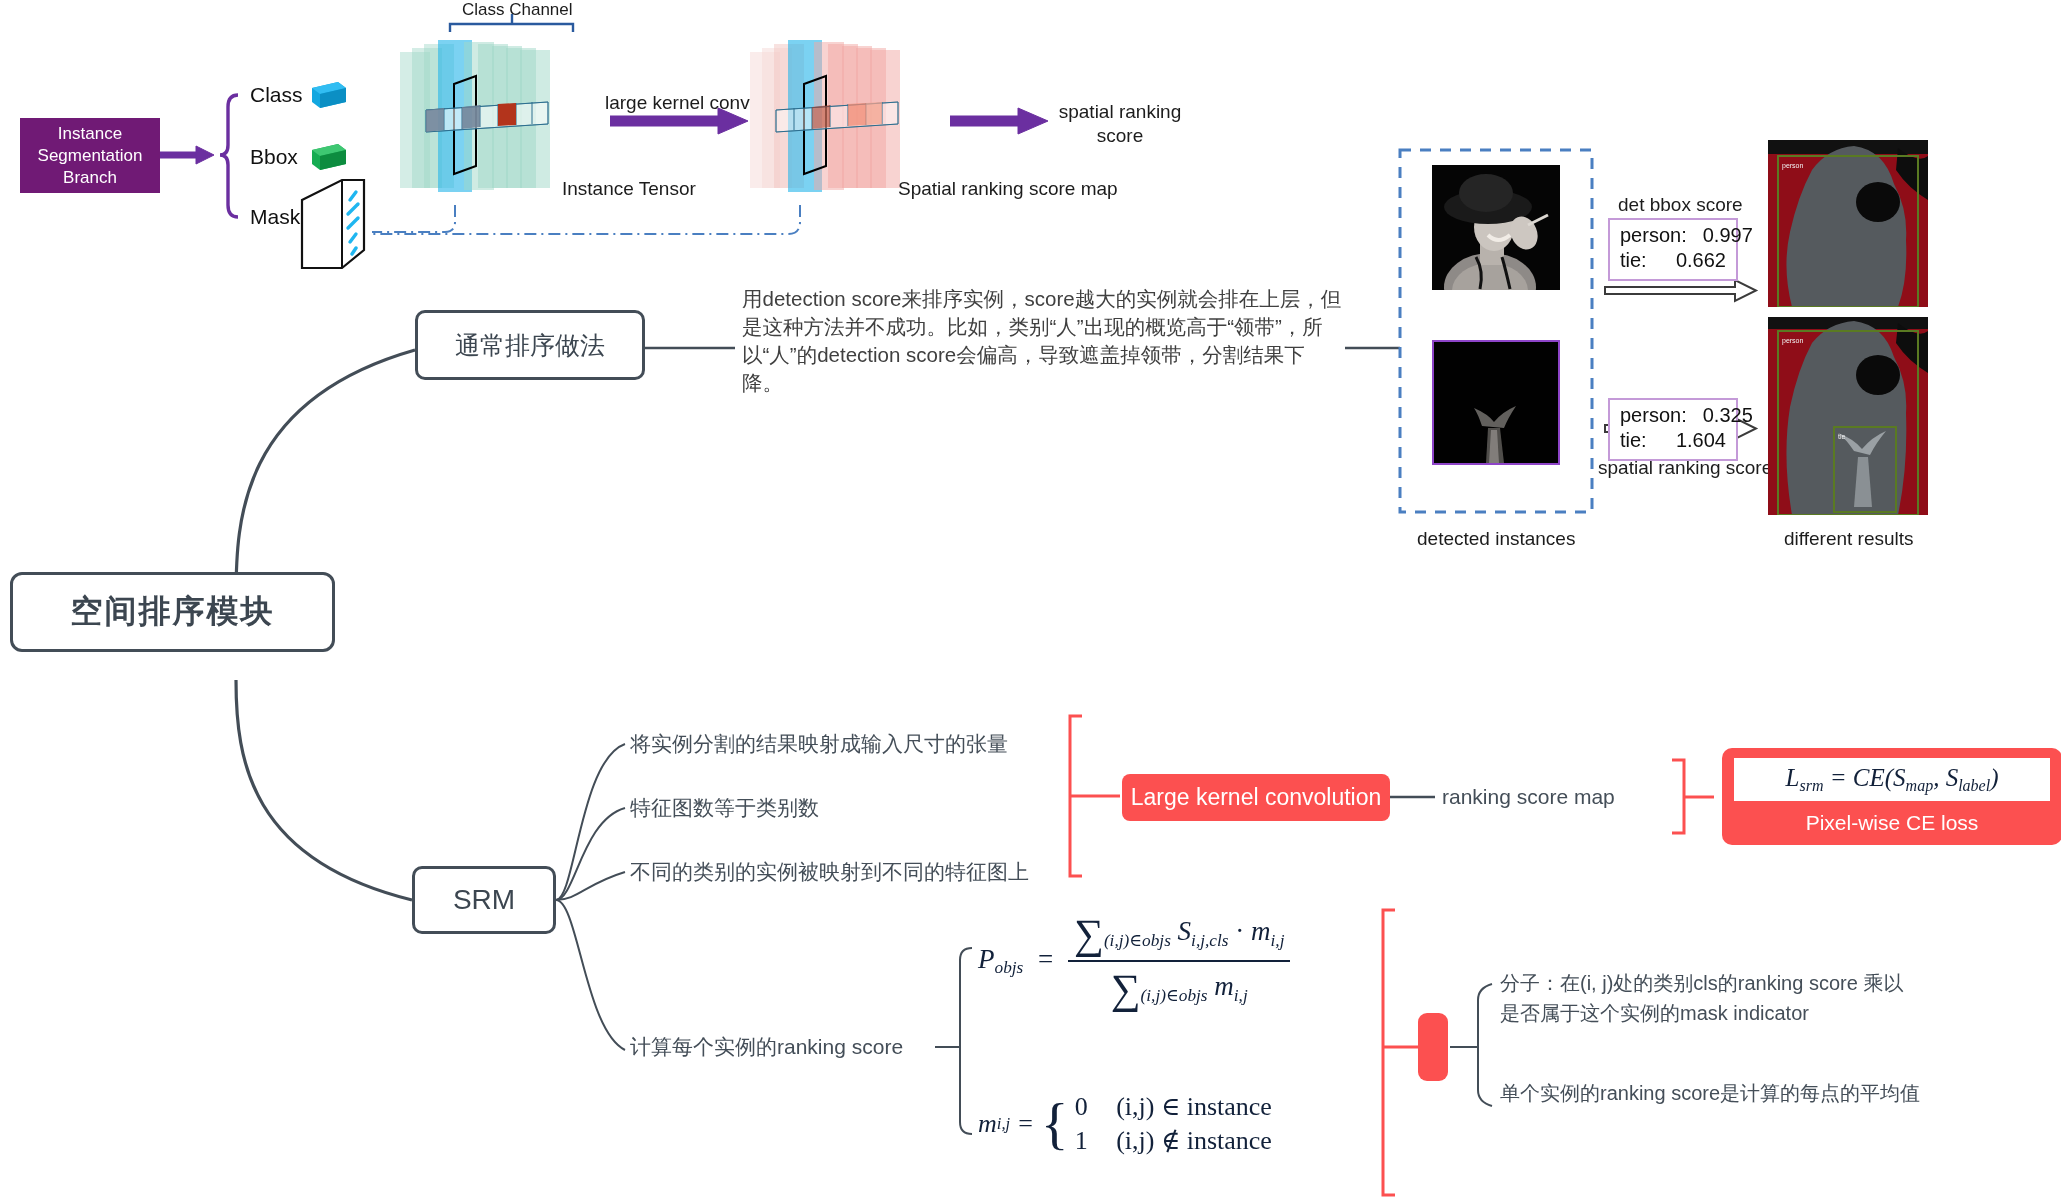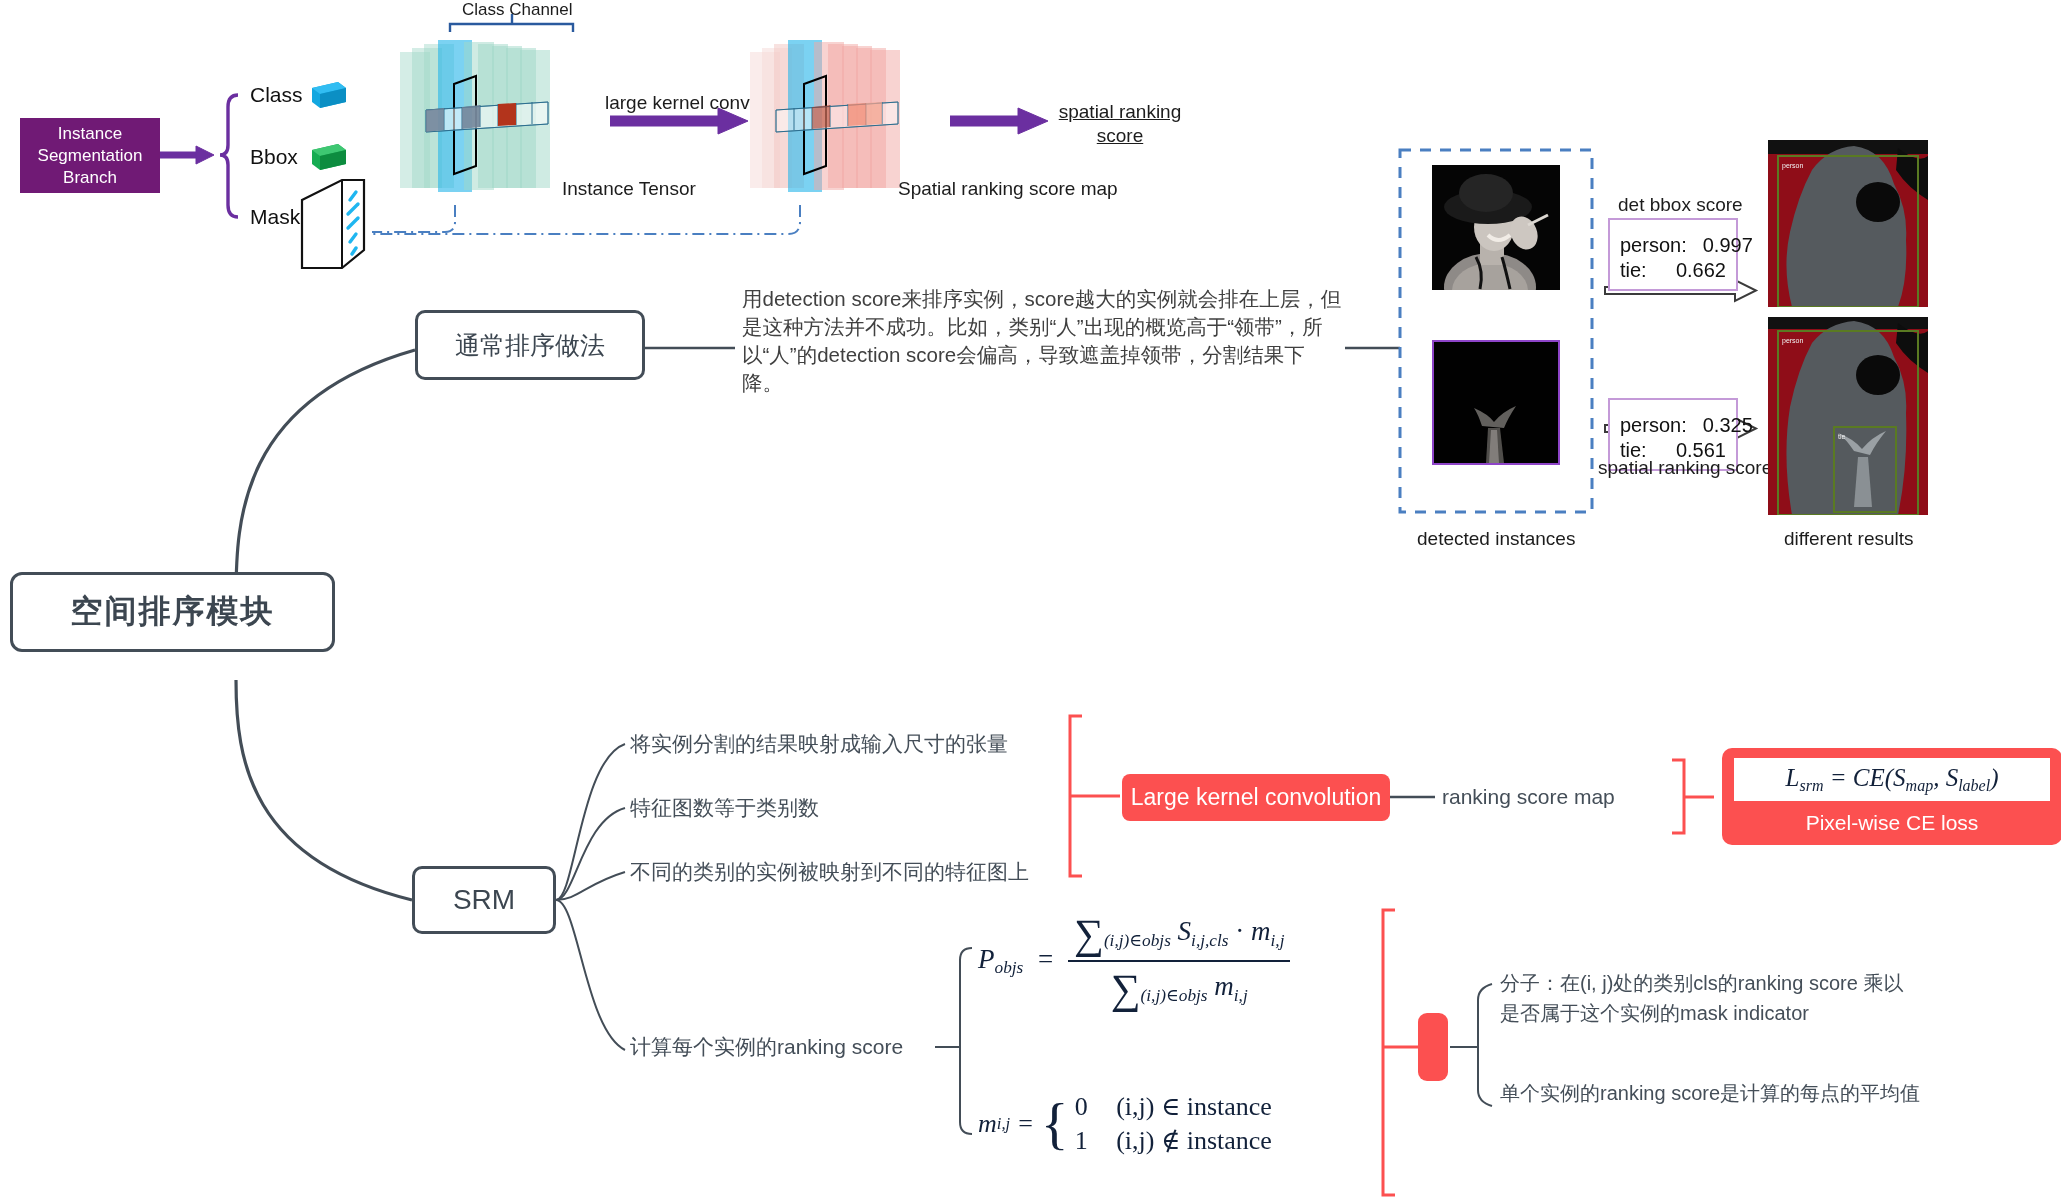--- a/index.html
+++ b/index.html
@@ -132,21 +132,20 @@
     font-size: 19px;
     white-space: nowrap;
   }
   .mid-label-c {
     position: absolute;
     color: #1c1c1c;
     font-size: 19px;
     text-align: center;
     white-space: pre-line;
     line-height: 24px;
-    text-decoration: underline;
   }
   .io-label {
     position: absolute;
     color: #111;
     font-size: 21px;
     white-space: nowrap;
   }
 
   
   .chip { position: absolute; }
@@ -160,21 +159,21 @@
     background: #000;
     overflow: hidden;
   }
   .photo-border-purple { border: 2px solid #8e44c8; }
 
   
   .score-box {
     position: absolute;
     border: 2px solid #c49ad8;
     background: #fff;
-    padding: 13px 10px 6px 10px;
+    padding: 3px 10px 6px 10px;
     font-size: 20px;
     color: #111;
   }
   .score-row { display: flex; justify-content: space-between; line-height: 25px; }
   .score-key { padding-right: 16px; }
   .score-val { font-variant-numeric: tabular-nums; }
 
   .cap {
     position: absolute;
     font-size: 19px;
@@ -429,21 +428,21 @@
     </div>
   </div>
 
   <div class="score-box" style="left:1608px; top:398px; width:130px;">
     <div class="score-row">
       <span class="score-key">person:</span>
       <span class="score-val">0.325</span>
     </div>
     <div class="score-row">
       <span class="score-key">tie:</span>
-      <span class="score-val">0.561</span>
+      <span class="score-val">1.604</span>
     </div>
   </div>
 
   <div class="cap" style="left:1598px; top:457px;">spatial ranking score</div>
 
   <div class="photo" style="left:1768px; top:140px; width:160px; height:167px;">
     <svg width="160" height="167" viewBox="0 0 160 167">
       <rect width="160" height="167" fill="#8f0d18"></rect>
       <path d="M0 0 L160 0 L160 14 L0 14 Z" fill="#111"></path>
       <path d="M130 8 Q 150 24 160 16 L160 60 Q 140 48 128 30 Z" fill="#0d0d0d"></path>

